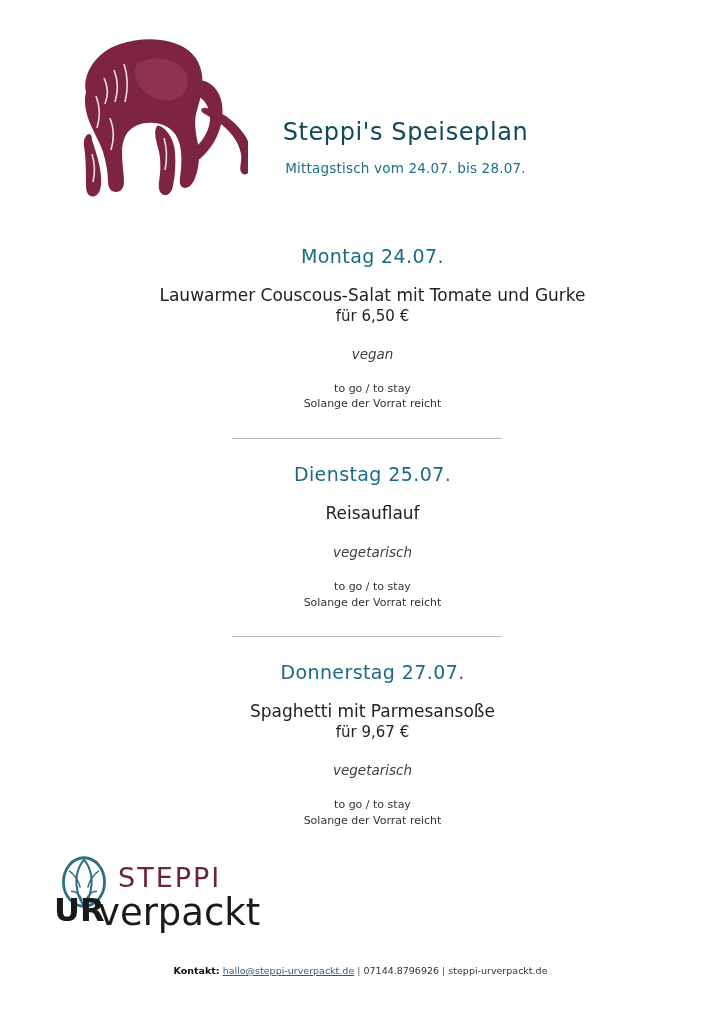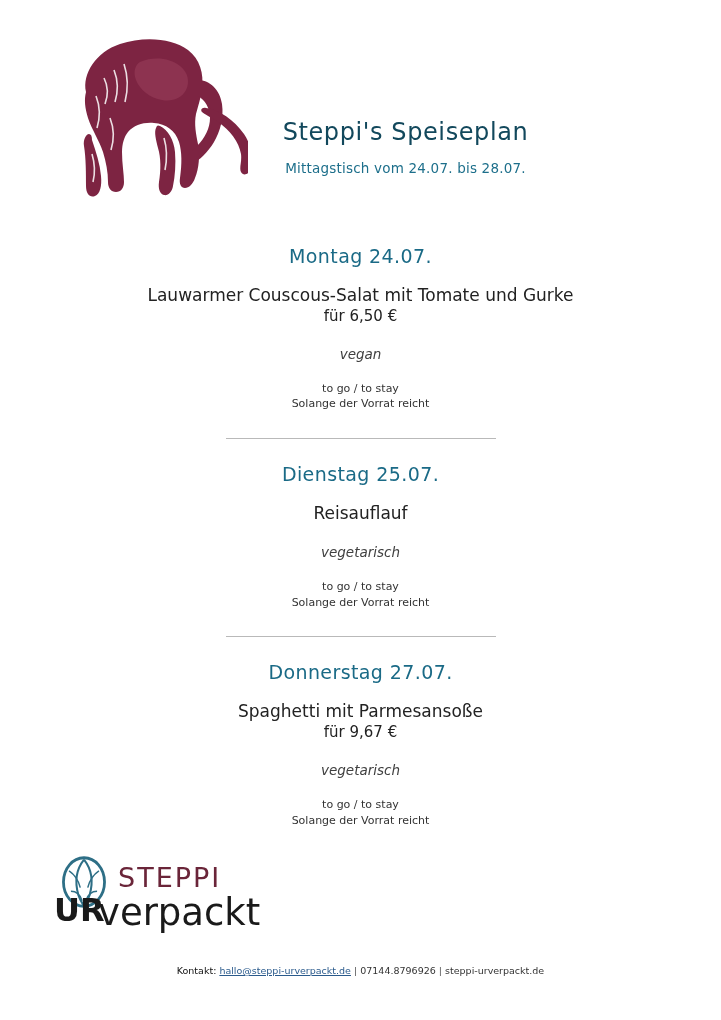--- a/index.html
+++ b/index.html
@@ -52,20 +52,21 @@
   .menu-subtitle {
     font-size: 13.5px;
     color: #1d6f8b;
     margin-top: 14px;
     letter-spacing: 0.2px;
   }
 
   
   .menu-body {
     margin-top: 20px;
+    margin-left: 12px;
   }
   .day-block {
     text-align: center;
     width: 721px;
   }
   .day-name {
     font-size: 19px;
     color: #1a6a86;
     letter-spacing: 0.4px;
     margin-bottom: 18px;
@@ -137,21 +138,21 @@
   .footer-bar {
     position: absolute;
     left: 0;
     bottom: 44px;
     width: 721px;
     text-align: center;
     font-size: 9.5px;
     color: #333;
   }
   .footer-bar .kontakt-label {
-    font-weight: normal;
+    font-weight: bold;
     color: #111;
   }
   .footer-bar a {
     color: #2a5a8c;
     text-decoration: underline;
   }
   .footer-bar .sep {
     color: #555;
   }
 </style>

